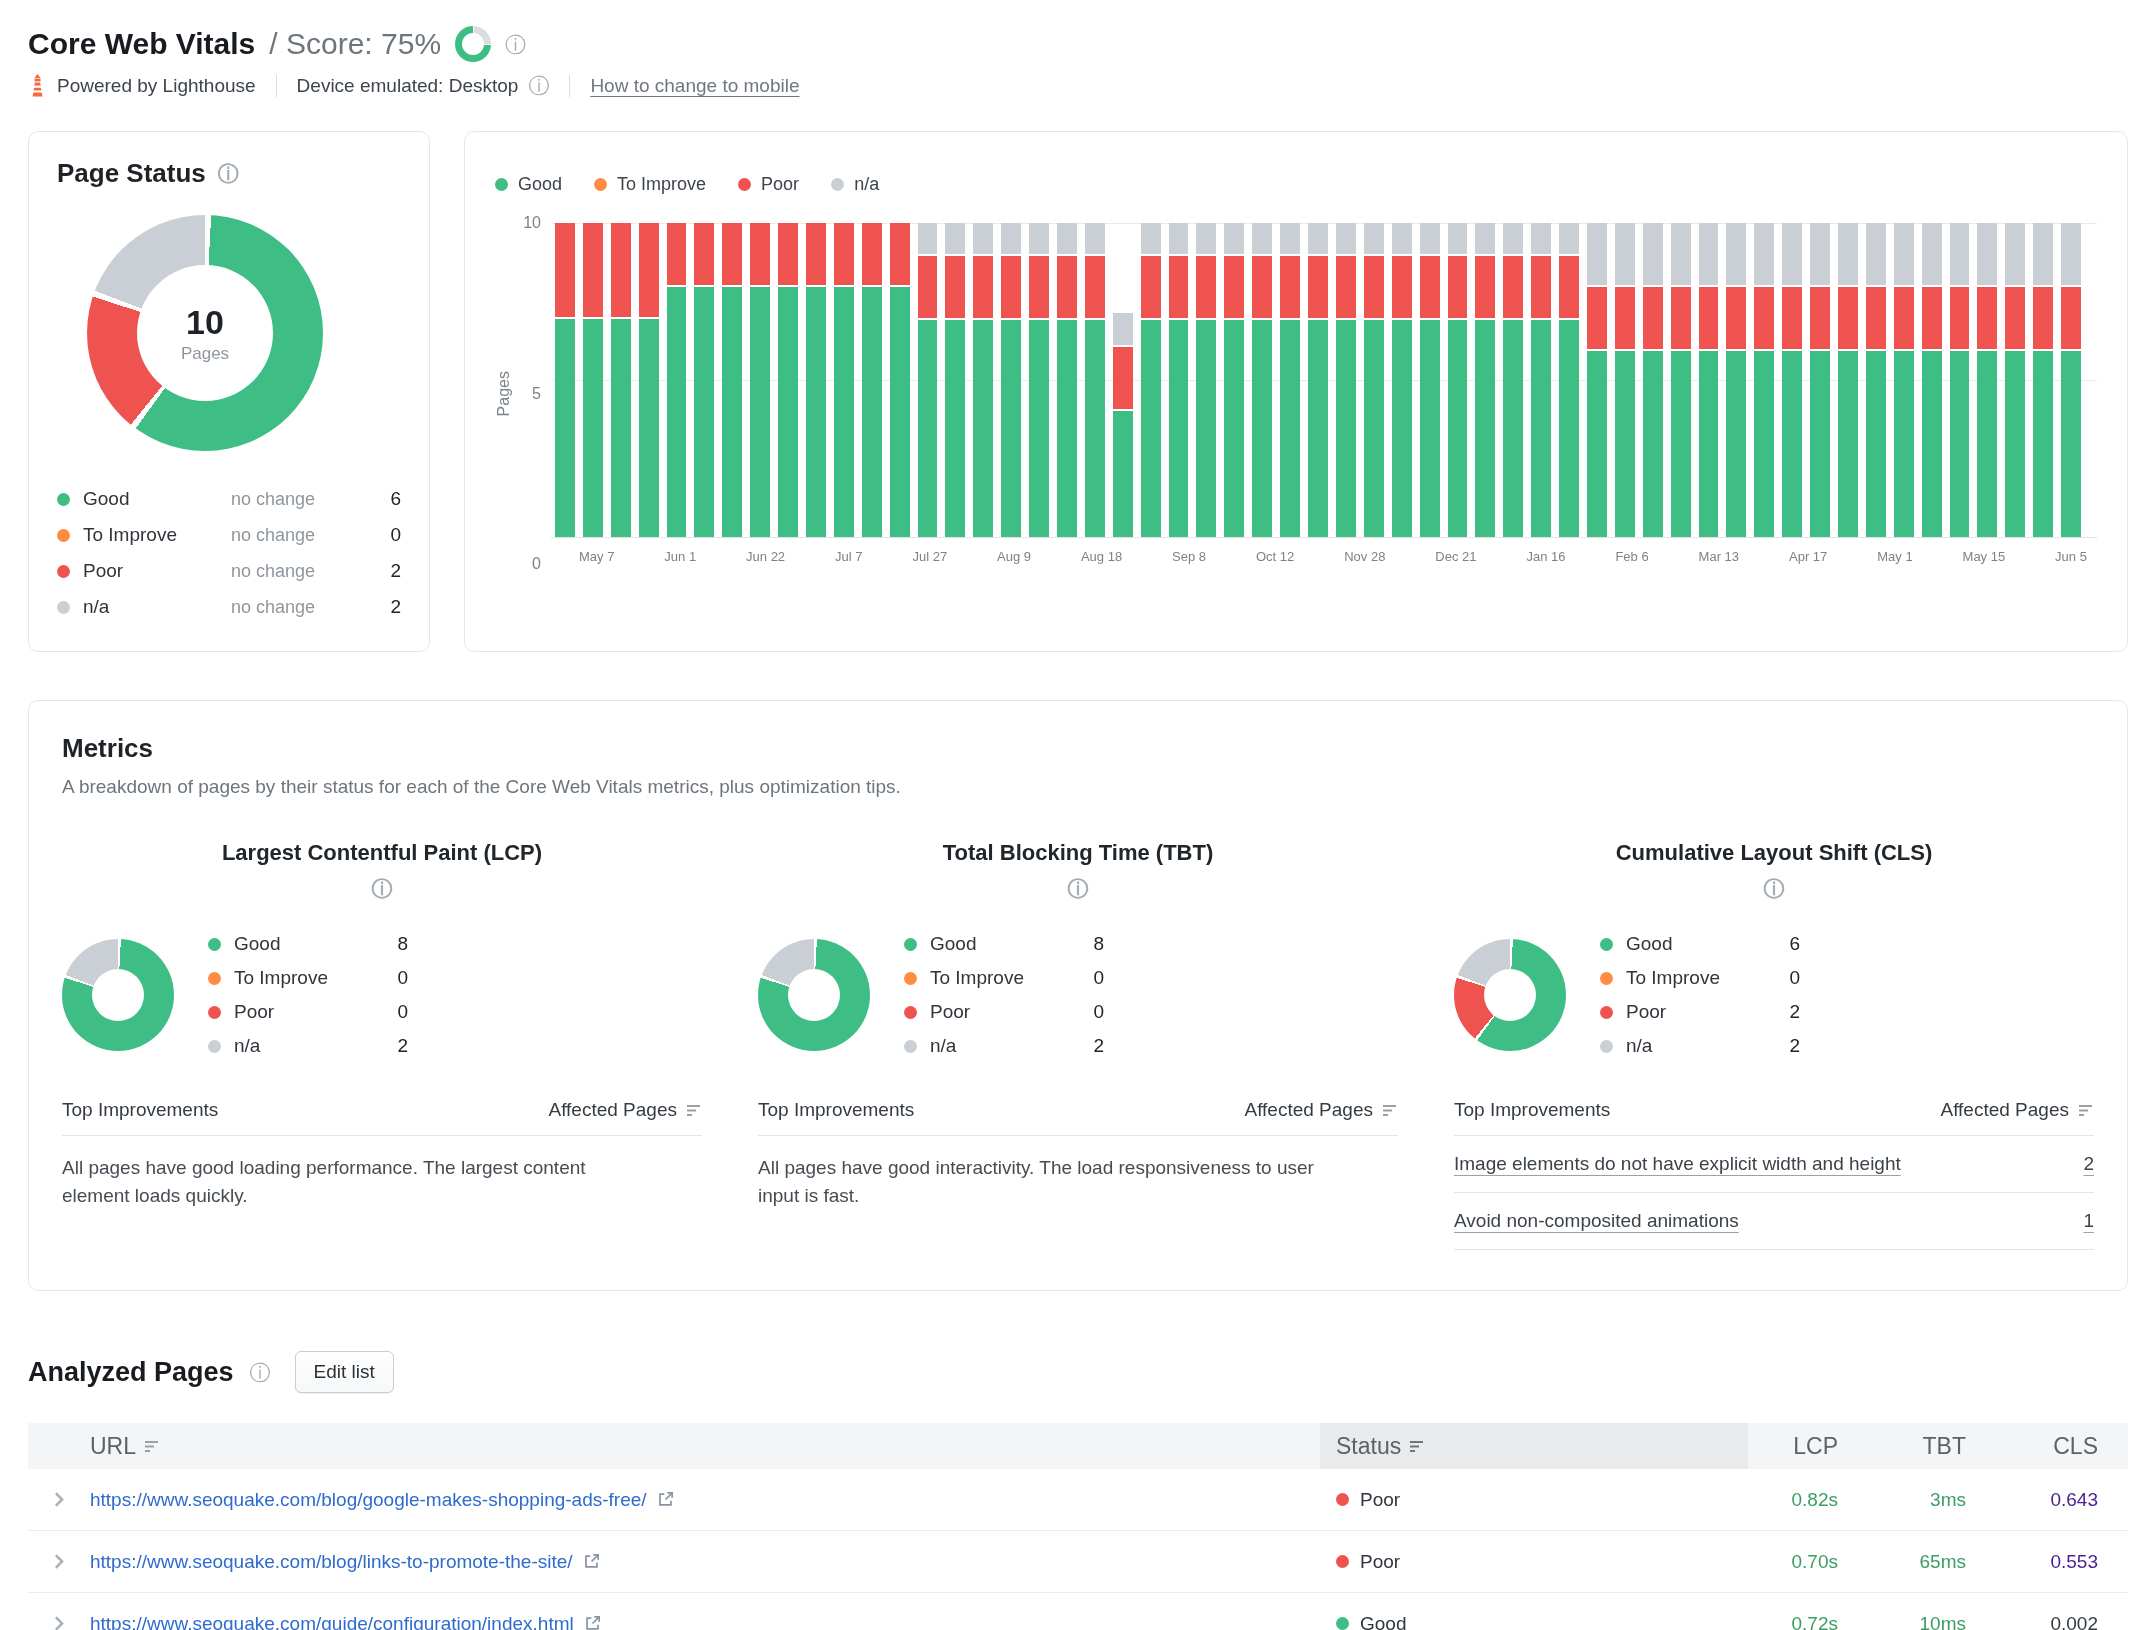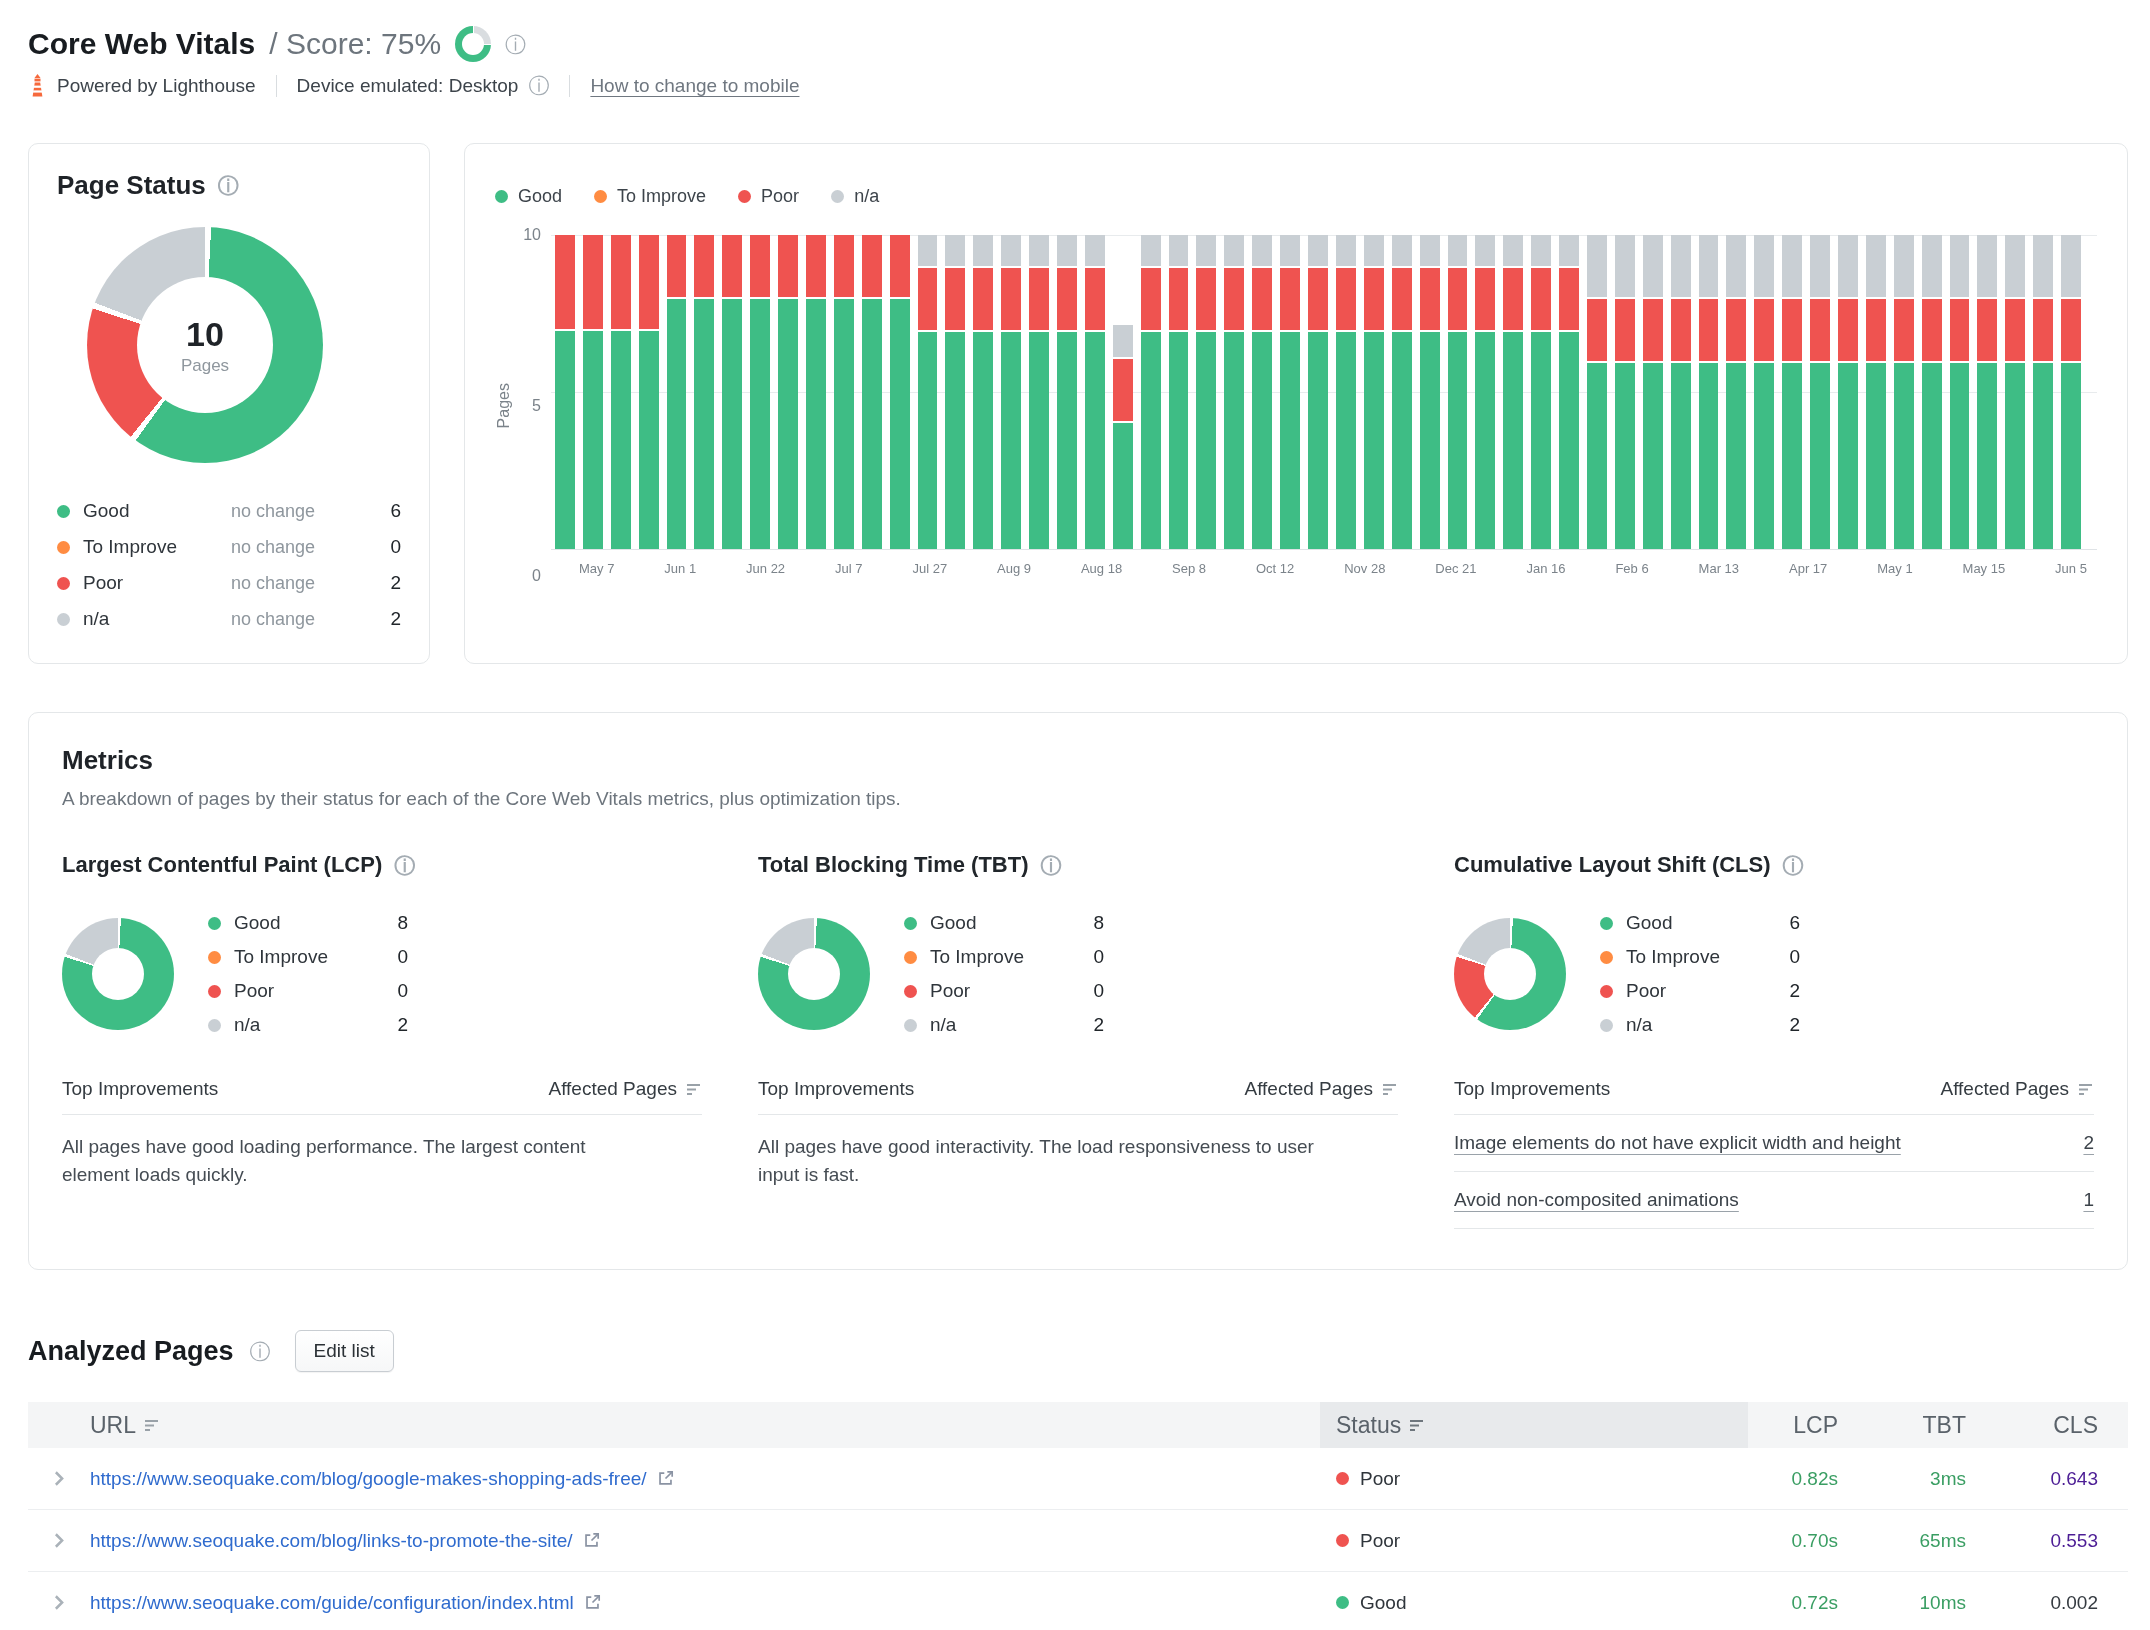--- a/index.html
+++ b/index.html
@@ -16,21 +16,21 @@
   .h1-score { font-size: 30px; font-weight: 400; color: #6d757d; }
   .info-icon { color: #a4acb3; font-size: 21px; line-height: 1; cursor: pointer; }
   .info-icon::before { content: "ⓘ"; }
   .sub-row { display: flex; align-items: center; margin-top: 12px; font-size: 19px; color: #3d444b; }
   .sub-item { display: flex; align-items: center; gap: 10px; }
   .vsep { width: 1px; height: 22px; background: #d9dde0; margin: 0 20px; }
   .mobile-link { color: #6f7780; text-decoration: underline; text-underline-offset: 4px; cursor: pointer; font-size: 19px; }
 
   
   .panel { border: 1px solid #e4e7e9; border-radius: 10px; background: #fff; }
-  .cards-row { display: flex; gap: 34px; margin-top: 46px; }
+  .cards-row { display: flex; gap: 34px; margin-top: 34px; }
   .panel-title { font-size: 26px; font-weight: 700; color: #1f2328; display: flex; align-items: center; gap: 12px; }
 
   
   .donut { position: relative; border-radius: 50%; flex: none; }
   .donut-hole { position: absolute; background: #fff; border-radius: 50%; display: flex; flex-direction: column; align-items: center; justify-content: center; }
   .donut-lg { width: 236px; height: 236px; }
   .donut-lg .donut-hole { inset: 50px; }
   .donut-sm { width: 112px; height: 112px; }
   .donut-sm .donut-hole { inset: 30px; }
   .ring { width: 36px; height: 36px; }
@@ -61,21 +61,21 @@
   .gridline.g0 { top: 0; } .gridline.g1 { top: 50%; } .gridline.g2 { top: 100%; background: #dfe3e6; }
   .hbar-row { position: absolute; inset: 0; display: flex; gap: 8px; align-items: flex-end; padding: 0 16px 0 4px; }
   .hbar { flex: 1; height: 100%; display: flex; flex-direction: column-reverse; gap: 2px; }
   .hseg { flex-shrink: 1; }
   .xaxis { display: flex; justify-content: space-between; margin-top: 12px; padding: 0 10px 0 28px; font-size: 13px; color: #7b838a; }
 
   
   .metrics-panel { margin-top: 48px; padding: 32px 33px 40px 33px; }
   .metrics-sub { margin-top: 12px; font-size: 19px; color: #6d757d; }
   .metrics-grid { display: grid; grid-template-columns: 1fr 1fr 1fr; column-gap: 56px; margin-top: 42px; }
-  .metric-title { font-size: 22px; font-weight: 700; color: #21262b; display: flex; align-items: center; gap: 12px; }
+  .metric-title { font-size: 22px; font-weight: 700; color: #21262b; display: flex; align-items: center; gap: 12px; flex-direction: column; }
   .metric-body { display: flex; align-items: center; gap: 34px; margin-top: 28px; }
   .m-legend { width: 200px; }
   .m-legend-row { display: flex; align-items: center; height: 34px; font-size: 19px; }
   .m-label { margin-left: 13px; flex: 1; color: #2f353b; }
   .m-value { width: 30px; text-align: right; color: #21262b; }
   .ti-row { display: flex; justify-content: space-between; align-items: center; margin-top: 36px; padding-bottom: 14px; border-bottom: 1px solid #e4e7e9; font-size: 19px; color: #343b41; }
   .ti-right { display: flex; align-items: center; gap: 10px; cursor: pointer; }
   .note { margin-top: 18px; font-size: 19px; line-height: 1.45; color: #454c53; max-width: 565px; }
   .imp-row { display: flex; justify-content: space-between; align-items: center; padding: 17px 0; border-bottom: 1px solid #e4e7e9; font-size: 19px; }
   .imp-link { color: #3c434a; text-decoration: underline; text-decoration-color: #9aa2a9; text-underline-offset: 5px; cursor: pointer; }

